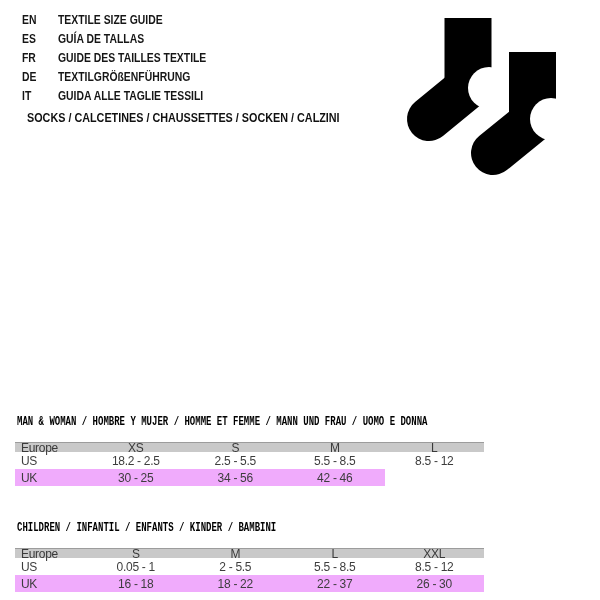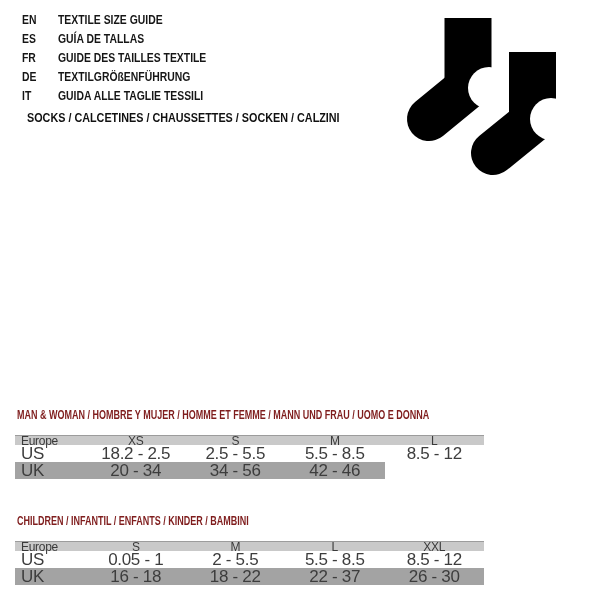--- a/index.html
+++ b/index.html
@@ -16,29 +16,29 @@
 
   
   .category { position:absolute; top:110px; left:20px; height:16px; line-height:16px;
               font-weight:700; font-size:13.5px; color:#111111;margin-left:7px; }
 
   
   .socks-svg { position:absolute; left:395px; top:5px; width:185px; height:180px; }
 
   
   .table-block { position:absolute; left:15px; width:469px; }
-  .tbl-title { margin:1px 0 5px 2px; font-size:12px; line-height:13px; font-weight:700; color:#7f1d1d; }
+  .tbl-title { margin:8px 0 5px 2px; font-size:12px; line-height:13px; font-weight:700; color:#000000;font-family:Liberation Mono, monospace; }
   .tbl-title .condensed { transform:scaleX(0.75); }
   .grid { display:grid; grid-template-columns:71px 1fr 1fr 1fr 1fr; grid-template-rows:18px 17px 17px; width:469px; }
   .cell { display:flex; align-items:center; justify-content:center;
-          font-size:17px; letter-spacing:-0.3px; color:#3d3d3d; }
+          font-size:12px; letter-spacing:-0.3px; color:#3d3d3d; }
   .cell.head { background:#c9c9c9; border-top:1px solid #9c9c9c; box-sizing:border-box;
                font-size:12px; color:#3a3a3a;margin-top:8px; }
   .cell.first { justify-content:flex-start; padding-left:6px; }
-  .cell.row-b { background:#a3a3a3; }
+  .cell.row-b { background:#f0abfc; }
   .t1 { top:408px; }
   .t2 { top:514px; }
 </style>
 </head>
 <body>
 
 <div class="page">
 
   <div class="langs">
     <div class="lang-row">
@@ -89,21 +89,21 @@
       <div class="cell head">M</div>
       <div class="cell head">L</div>
 
       <div class="cell first row-a">US</div>
       <div class="cell row-a">18.2 - 2.5</div>
       <div class="cell row-a">2.5 - 5.5</div>
       <div class="cell row-a">5.5 - 8.5</div>
       <div class="cell row-a">8.5 - 12</div>
 
       <div class="cell first row-b">UK</div>
-      <div class="cell row-b">20 - 34</div>
+      <div class="cell row-b">30 - 25</div>
       <div class="cell row-b">34 - 56</div>
       <div class="cell row-b">42 - 46</div>
     </div>
   </section>
 
   <section class="table-block t2">
     <h2 class="tbl-title"><span class="condensed">CHILDREN / INFANTIL / ENFANTS / KINDER / BAMBINI</span></h2>
     <div class="grid">
       <div class="cell head first">Europe</div>
       <div class="cell head">S</div>

